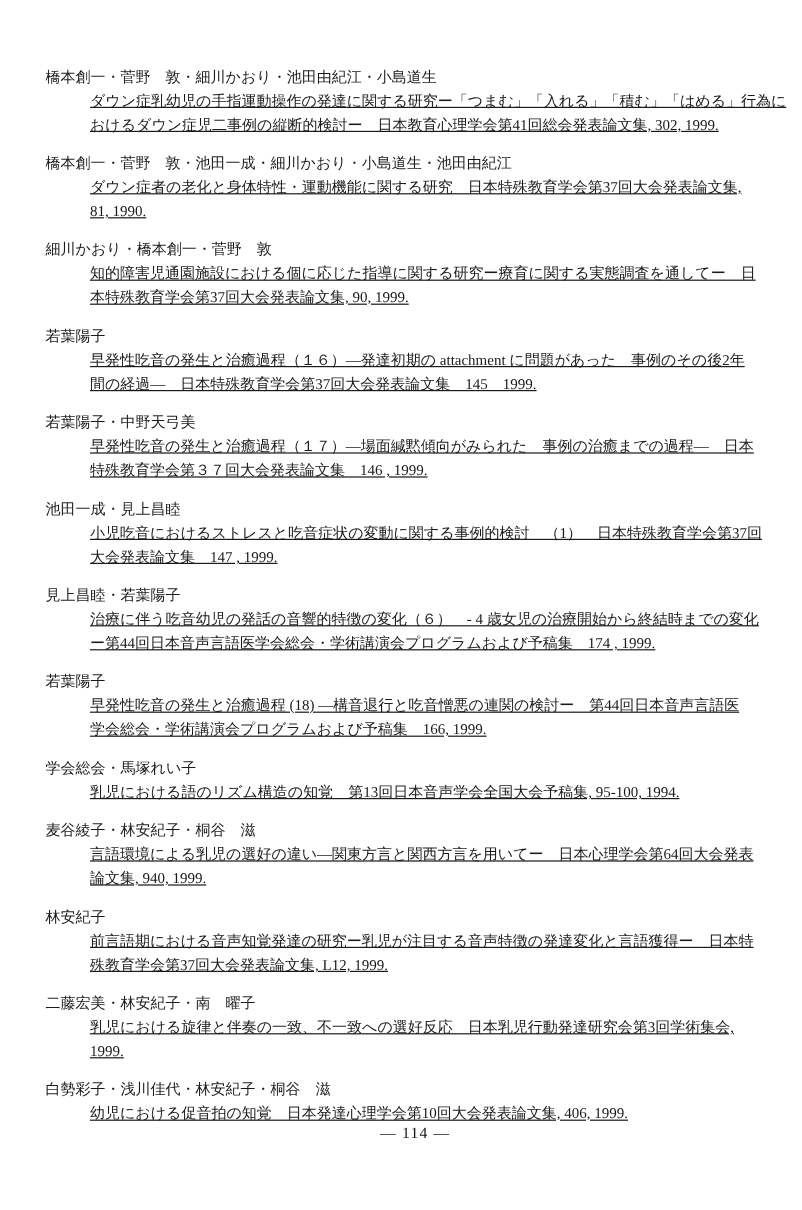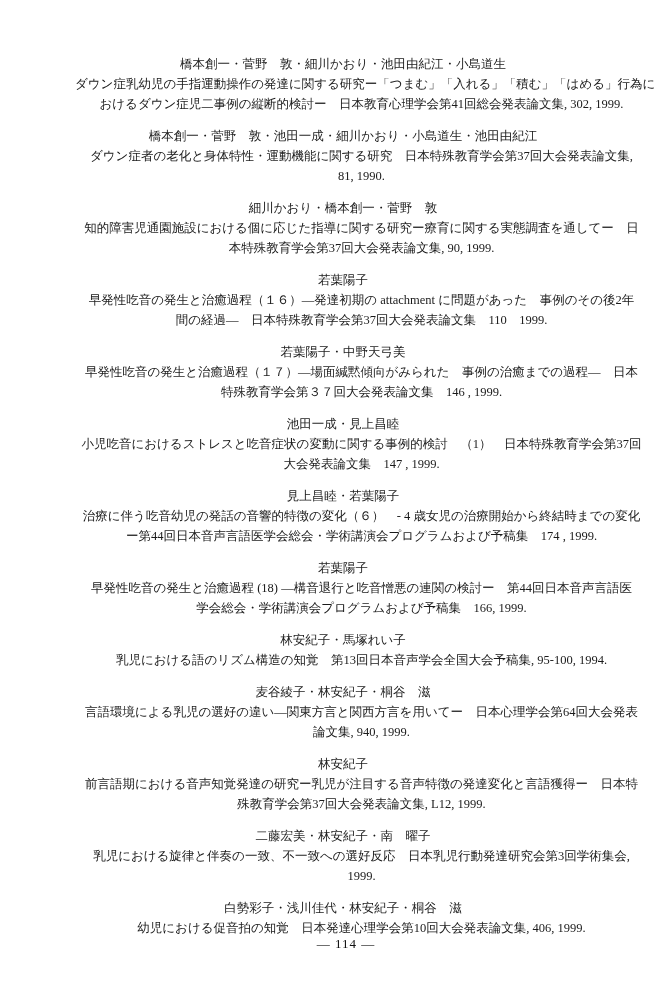--- a/index.html
+++ b/index.html
@@ -13,32 +13,32 @@
     position: relative;
     overflow: hidden;
     font-family: "Liberation Serif", "DejaVu Serif", serif;
     color: #1a1a1a;
   }
   .page {
     position: absolute;
     top: 54px;
     left: 38px;
     right: 20px;
-    text-align: center;
   }
   .entry {
     margin-bottom: 12px;
   }
   .authors {
     font-size: 12.5px;
     line-height: 20px;
     white-space: nowrap;
   }
   .entry-body {
     margin-left: 37px;
+    text-decoration: underline;
   }
   .body-line {
     font-size: 12.5px;
     line-height: 20px;
     white-space: nowrap;
   }
   .page-number {
     position: absolute;
     top: 936px;
     left: 0;
@@ -76,21 +76,21 @@
     <div class="entry-body">
           <div class="body-line">知的障害児通園施設における個に応じた指導に関する研究ー療育に関する実態調査を通してー　日</div>
           <div class="body-line">本特殊教育学会第37回大会発表論文集, 90, 1999.</div>
         </div>
   </div>
 
   <div class="entry">
     <div class="authors">若葉陽子</div>
     <div class="entry-body">
           <div class="body-line">早発性吃音の発生と治癒過程（１６）―発達初期の attachment に問題があった　事例のその後2年</div>
-          <div class="body-line">間の経過―　日本特殊教育学会第37回大会発表論文集　110　1999.</div>
+          <div class="body-line">間の経過―　日本特殊教育学会第37回大会発表論文集　145　1999.</div>
         </div>
   </div>
 
   <div class="entry">
     <div class="authors">若葉陽子・中野天弓美</div>
     <div class="entry-body">
           <div class="body-line">早発性吃音の発生と治癒過程（１７）―場面緘黙傾向がみられた　事例の治癒までの過程―　日本</div>
           <div class="body-line">特殊教育学会第３７回大会発表論文集　146 , 1999.</div>
         </div>
   </div>
@@ -113,21 +113,21 @@
 
   <div class="entry">
     <div class="authors">若葉陽子</div>
     <div class="entry-body">
           <div class="body-line">早発性吃音の発生と治癒過程 (18) ―構音退行と吃音憎悪の連関の検討ー　第44回日本音声言語医</div>
           <div class="body-line">学会総会・学術講演会プログラムおよび予稿集　166, 1999.</div>
         </div>
   </div>
 
   <div class="entry">
-    <div class="authors">林安紀子・馬塚れい子</div>
+    <div class="authors">学会総会・馬塚れい子</div>
     <div class="entry-body">
           <div class="body-line">乳児における語のリズム構造の知覚　第13回日本音声学会全国大会予稿集, 95-100, 1994.</div>
         </div>
   </div>
 
   <div class="entry">
     <div class="authors">麦谷綾子・林安紀子・桐谷　滋</div>
     <div class="entry-body">
           <div class="body-line">言語環境による乳児の選好の違い―関東方言と関西方言を用いてー　日本心理学会第64回大会発表</div>
           <div class="body-line">論文集, 940, 1999.</div>

